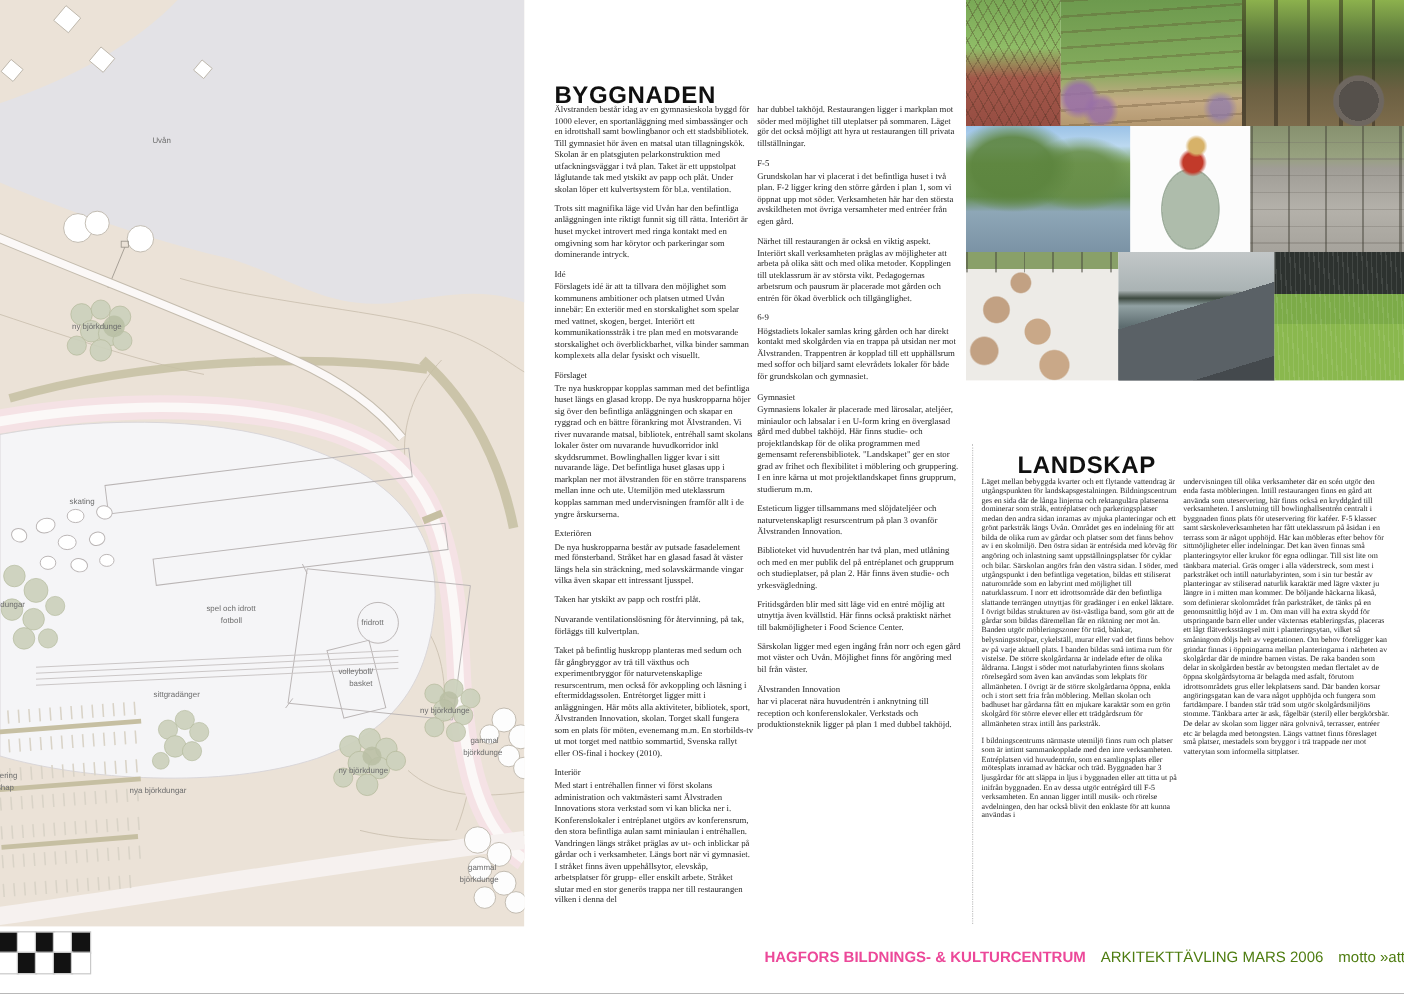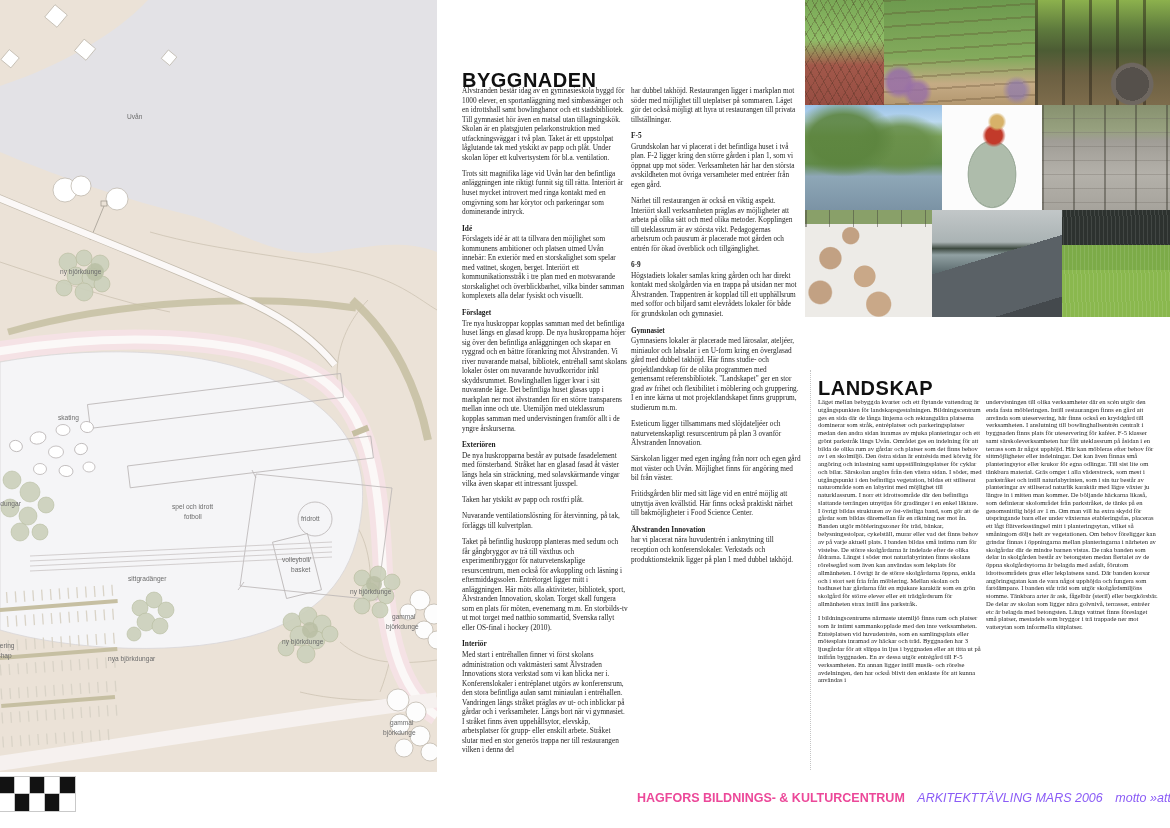--- a/index.html
+++ b/index.html
@@ -12,24 +12,24 @@
   
   .scalebar{position:absolute;left:0;top:777px;width:75px;height:34px;
             display:grid;grid-template-columns:repeat(5,15px);grid-template-rows:repeat(2,17px);}
   .scalebar .c{outline:0.5px solid #c9c9c9;}
   .scalebar .b{background:#121212;}
   .scalebar .w{background:#ffffff;}
   
   .bigheading{position:absolute;font-family:"Liberation Sans", sans-serif;font-weight:bold;
               font-size:20px;letter-spacing:0.5px;color:#101010;}
   #h-byggnaden{left:462px;top:56px;}
-  #h-landskap{left:818px;top:364px;}
+  #h-landskap{left:848px;top:364px;}
   .col{position:absolute;color:#262626;}
   .col p{margin:0 0 6.5px 0;}
-  .col h3{margin:7px 0 1px 0;font-size:inherit;font-weight:bold;color:#1b1b1b;}
+  .col h3{margin:7px 0 1px 0;font-size:inherit;font-weight:normal;color:#1b1b1b;}
   #col1{left:462px;top:86px;width:166px;font-size:7.3px;line-height:1.31;}
   #col2{left:631px;top:86px;width:170px;font-size:7.3px;line-height:1.31;}
   #col3{left:818px;top:398px;width:164px;font-size:6.6px;line-height:1.18;}
   #col4{left:986px;top:398px;width:172px;font-size:6.6px;line-height:1.18;}
   .vsep{position:absolute;left:810px;top:370px;height:400px;border-left:1px dotted #c4c4c4;}
   
   .photos{position:absolute;left:805px;top:0;width:365px;display:flex;flex-wrap:wrap;}
   .ph{height:105px;}
   .row3 .ph{height:107px;}
   .photos{flex-direction:row;}
@@ -72,21 +72,21 @@
   .ph-h{width:130px;background:
     linear-gradient(163deg, transparent 0 44%, #5a6166 44% 86%, #44494d 86% 100%),
     linear-gradient(180deg,#c2c7c8 0%,#aab3b4 30%,#3e4a41 36%,#91a1a3 42%,#5d6c6f 58%,#50555a 100%);}
   .ph-i{width:108px;background:
     repeating-linear-gradient(88deg, rgba(255,255,255,.10) 0 1px, transparent 1px 4px),
     linear-gradient(180deg,#2d322f 0 33%,#7cab48 33% 56%,#8ab84e 56% 100%);}
   
   .footer{position:absolute;left:637px;top:791px;font-family:"Liberation Sans", sans-serif;
           font-size:12.5px;white-space:nowrap;}
   .footer .proj{font-weight:bold;color:#ec4899;}
-  .footer .grey{color:#8b5cf6;margin-left:9px;font-style:italic;}
+  .footer .grey{color:#4d7c0f;margin-left:9px;}
 </style>
 </head>
 <body>
 
 <div class="board">
 
   <div class="siteplan">
     <svg width="437" height="775" viewBox="0 0 437 775">
 
       <rect x="0" y="0" width="437" height="772" style="fill:var(--land)"></rect>
@@ -294,22 +294,23 @@
   <div class="col" id="col2">
       <p>har dubbel takhöjd. Restaurangen ligger i markplan mot söder med möjlighet till uteplatser på sommaren. Läget gör det också möjligt att hyra ut restaurangen till privata tillställningar.</p>
       <h3>F-5</h3>
       <p>Grundskolan har vi placerat i det befintliga huset i två plan. F-2 ligger kring den större gården i plan 1, som vi öppnat upp mot söder. Verksamheten här har den största avskildheten mot övriga versamheter med entréer från egen gård.</p>
       <p>Närhet till restaurangen är också en viktig aspekt. Interiört skall verksamheten präglas av möjligheter att arbeta på olika sätt och med olika metoder. Kopplingen till uteklassrum är av största vikt. Pedagogernas arbetsrum och pausrum är placerade mot gården och entrén för ökad överblick och tillgänglighet.</p>
       <h3>6-9</h3>
       <p>Högstadiets lokaler samlas kring gården och har direkt kontakt med skolgården via en trappa på utsidan ner mot Älvstranden. Trappentren är kopplad till ett upphällsrum med soffor och biljard samt elevrådets lokaler för både för grundskolan och gymnasiet.</p>
       <h3>Gymnasiet</h3>
       <p>Gymnasiens lokaler är placerade med lärosalar, ateljéer, miniaulor och labsalar i en U-form kring en överglasad gård med dubbel takhöjd. Här finns studie- och projektlandskap för de olika programmen med gemensamt referensbibliotek. "Landskapet" ger en stor grad av frihet och flexibilitet i möblering och gruppering. I en inre kärna ut mot projektlandskapet finns grupprum, studierum m.m.</p>
       <p>Esteticum ligger tillsammans med slöjdateljéer och naturvetenskapligt resurscentrum på plan 3 ovanför Älvstranden Innovation.</p>
+      <p>Biblioteket vid huvudentrén har två plan, med utlåning och med en mer publik del på entréplanet och grupprum och studieplatser, på plan 2. Här finns även studie- och yrkesvägledning.</p>
+      <p>Fritidsgården blir med sitt läge vid en entré möjlig att utnyttja även kvällstid. Här finns också praktiskt närhet till bakmöjligheter i Food Science Center.</p>
       <p>Särskolan ligger med egen ingång från norr och egen gård mot väster och Uvån. Möjlighet finns för angöring med bil från väster.</p>
-      <p>Fritidsgården blir med sitt läge vid en entré möjlig att utnyttja även kvällstid. Här finns också praktiskt närhet till bakmöjligheter i Food Science Center.</p>
       <h3>Älvstranden Innovation</h3>
       <p>har vi placerat nära huvudentrén i anknytning till reception och konferenslokaler. Verkstads och produktionsteknik ligger på plan 1 med dubbel takhöjd.</p>
     </div>
 
   <div class="photos">
     <div class="prow">
       <div class="ph ph-a" title="klätternät på lekplats"></div>
       <div class="ph ph-b" title="gradänger i gräs med människor"></div>
       <div class="ph ph-c" title="labyrint av sten i skogsdunge"></div>
     </div>

